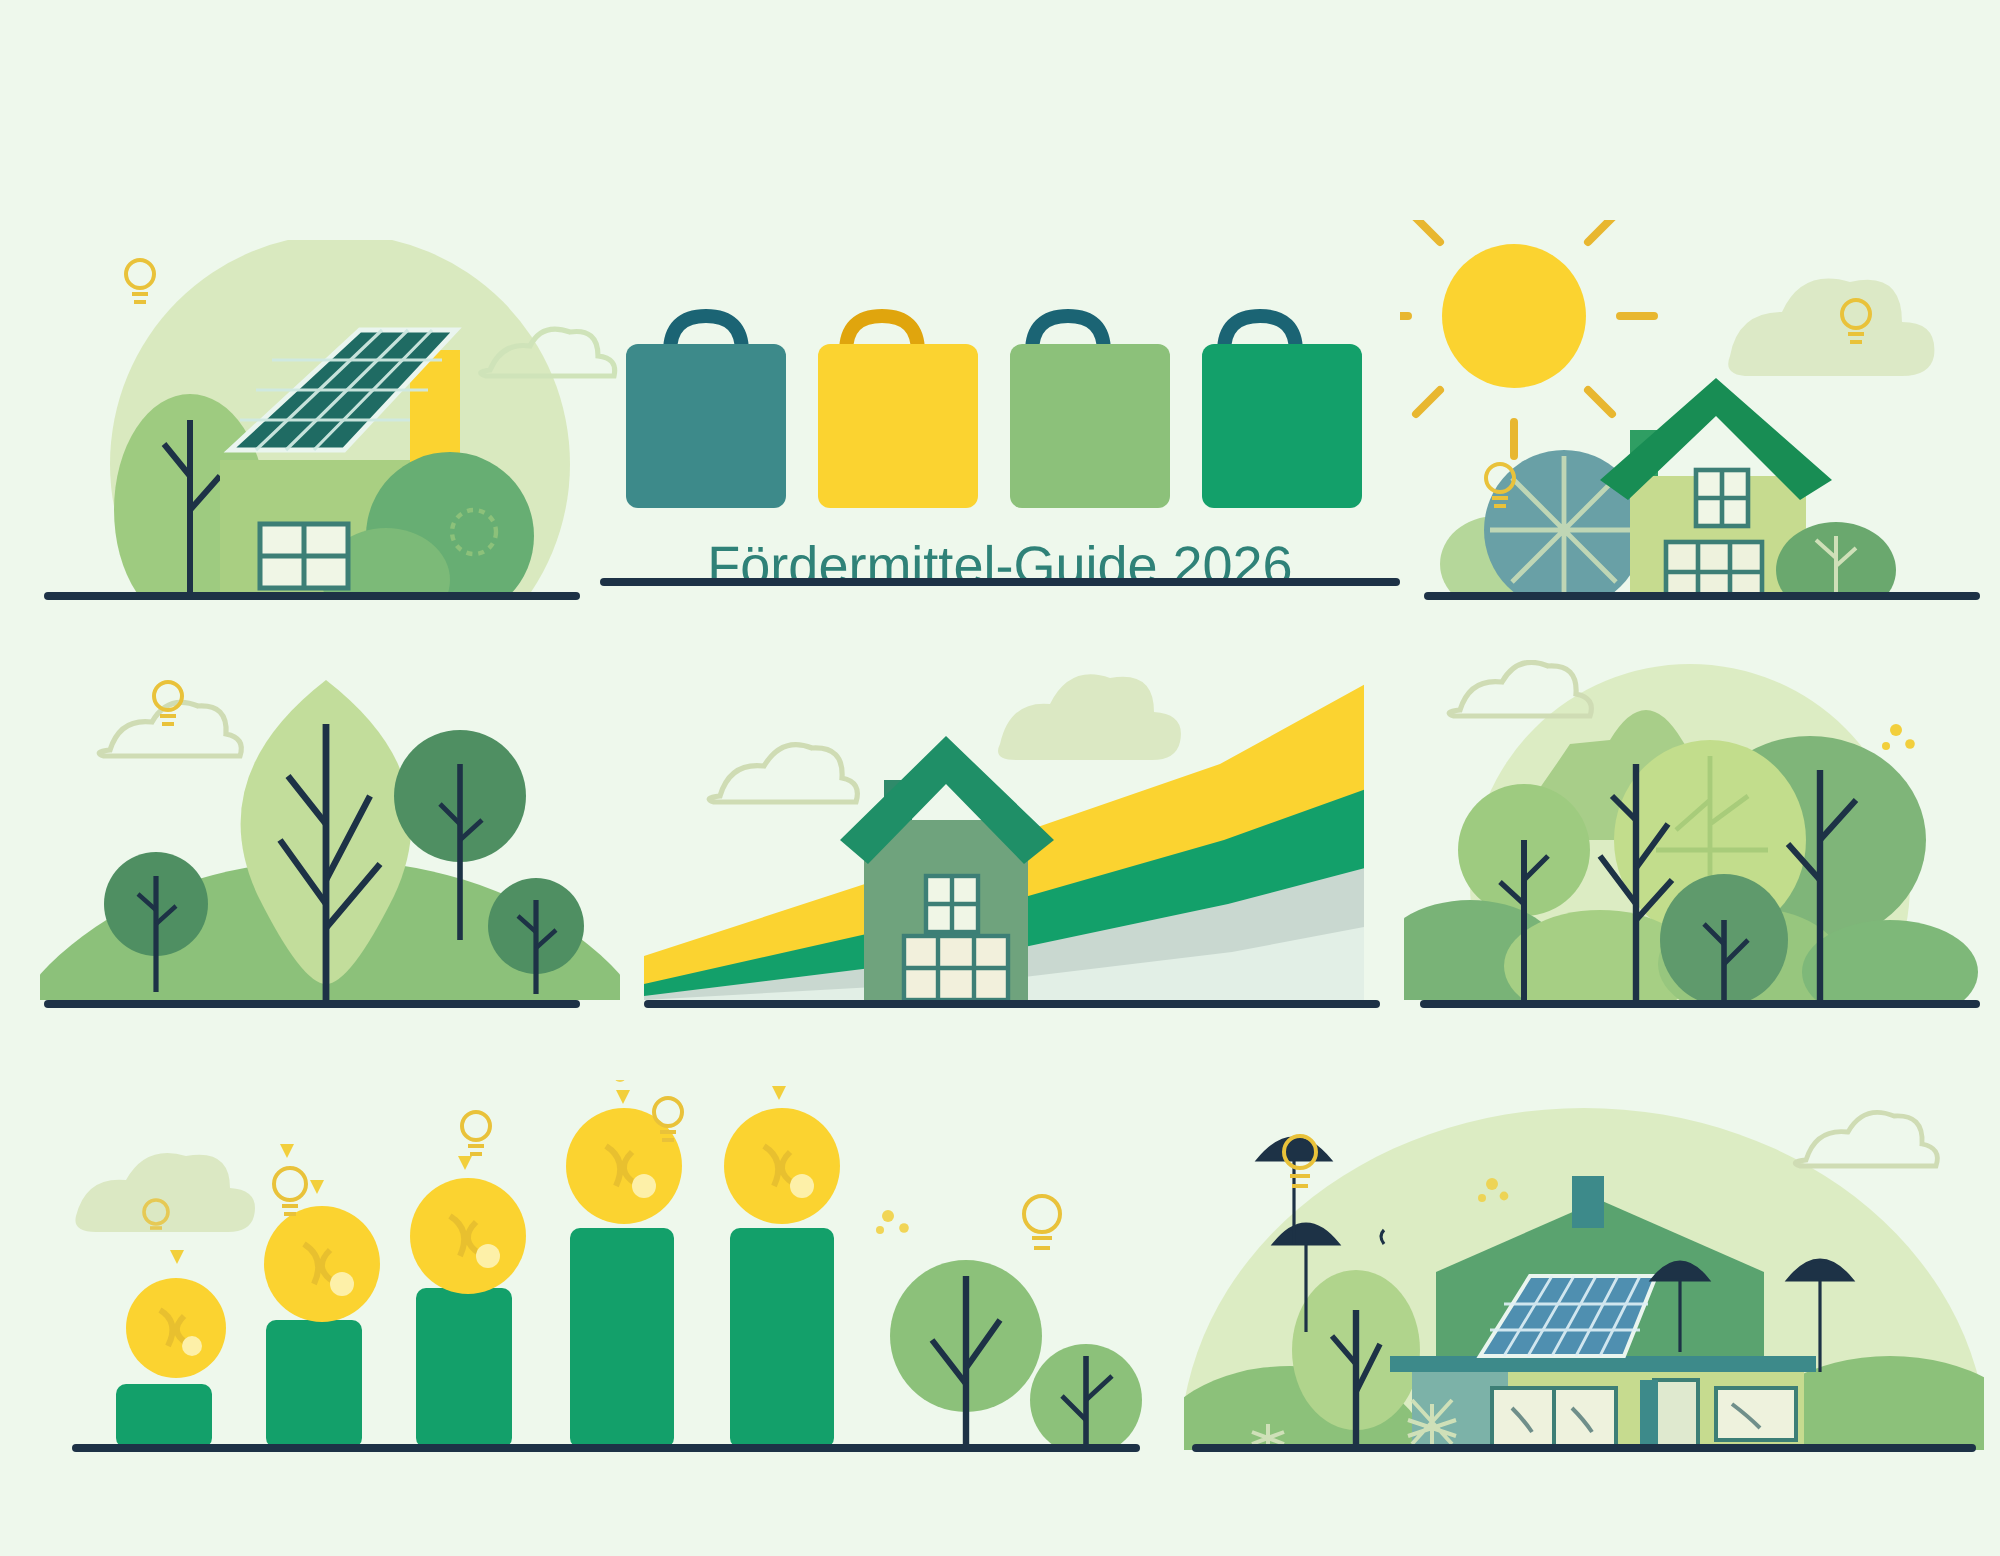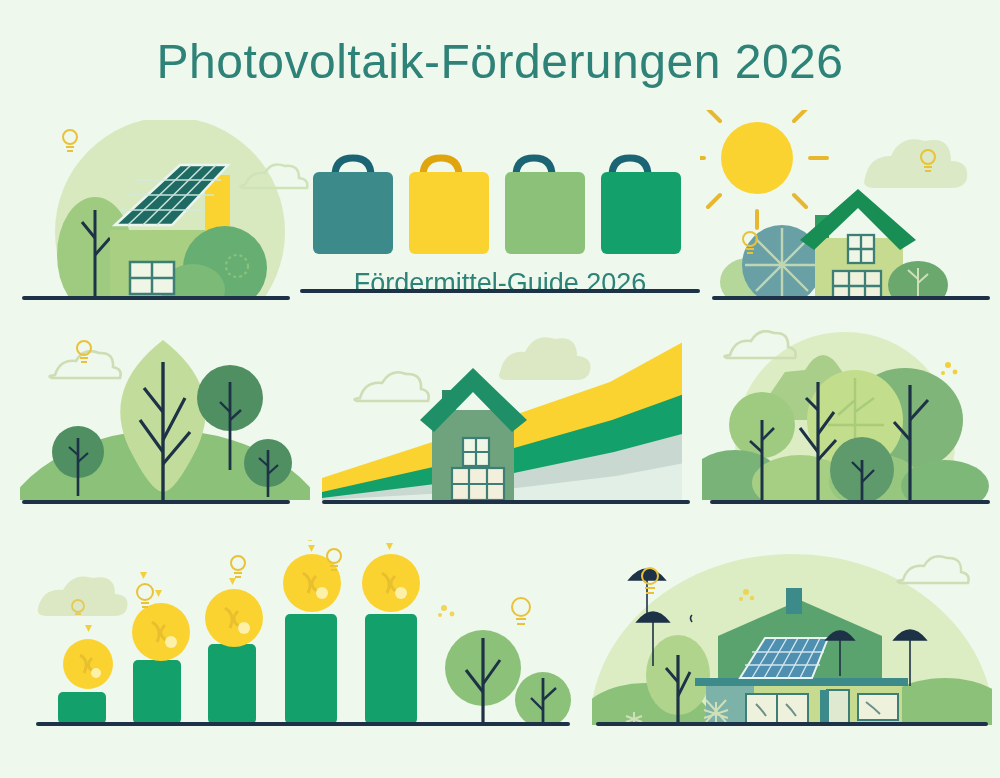--- a/index.html
+++ b/index.html
@@ -19,21 +19,20 @@
   .subtitle{
     position:absolute;left:0;top:268px;width:1000px;text-align:center;
     font-size:27px;color:#2f8278;font-weight:400;white-space:nowrap;
   }
 </style>
 </head>
 <body>
 
 <div class="stage">
 
-  <div class="title">Photovoltaik-Förderungen 2026</div>
   <div class="subtitle">Fördermittel-Guide 2026</div>
 
   <svg class="layer" viewBox="0 0 1000 778">
     <defs>
       <clipPath id="clipTL">
           <rect x="20" y="120" width="290" height="180"></rect>
         </clipPath>
       <clipPath id="clipTR">
           <rect x="700" y="110" width="290" height="190"></rect>
         </clipPath>

